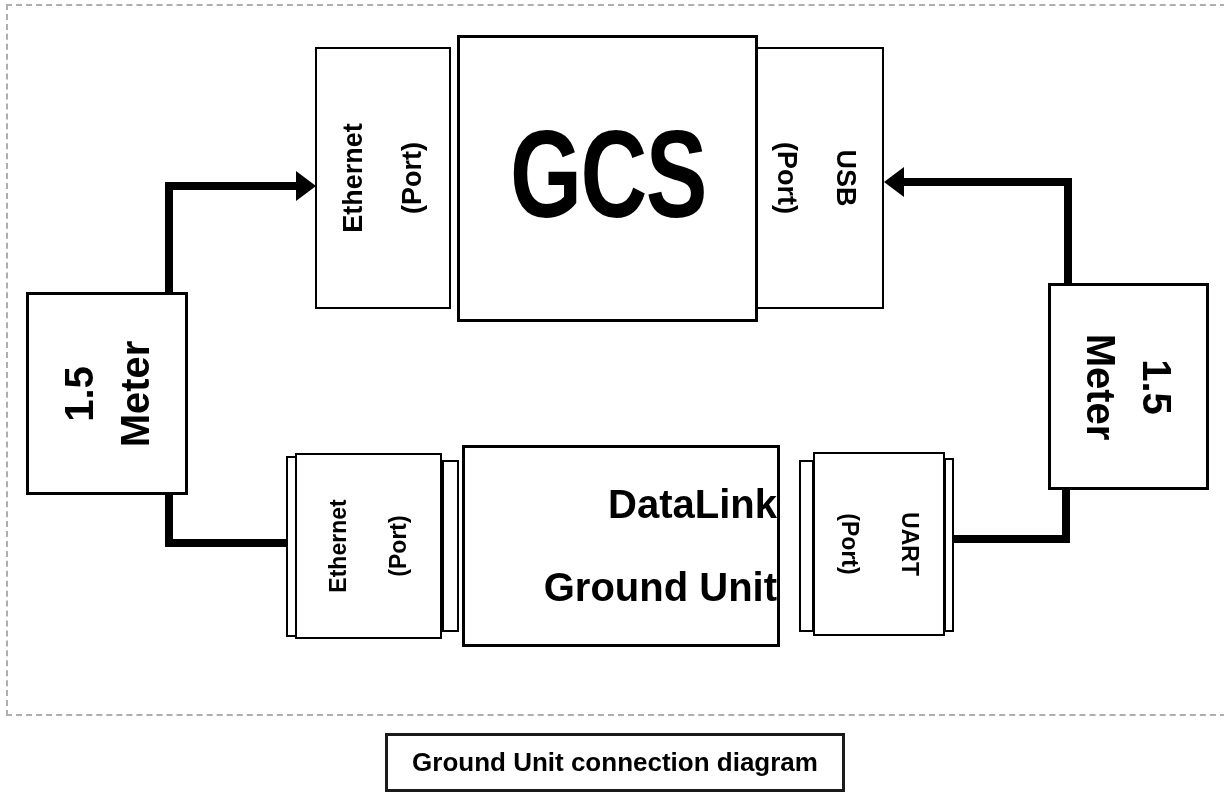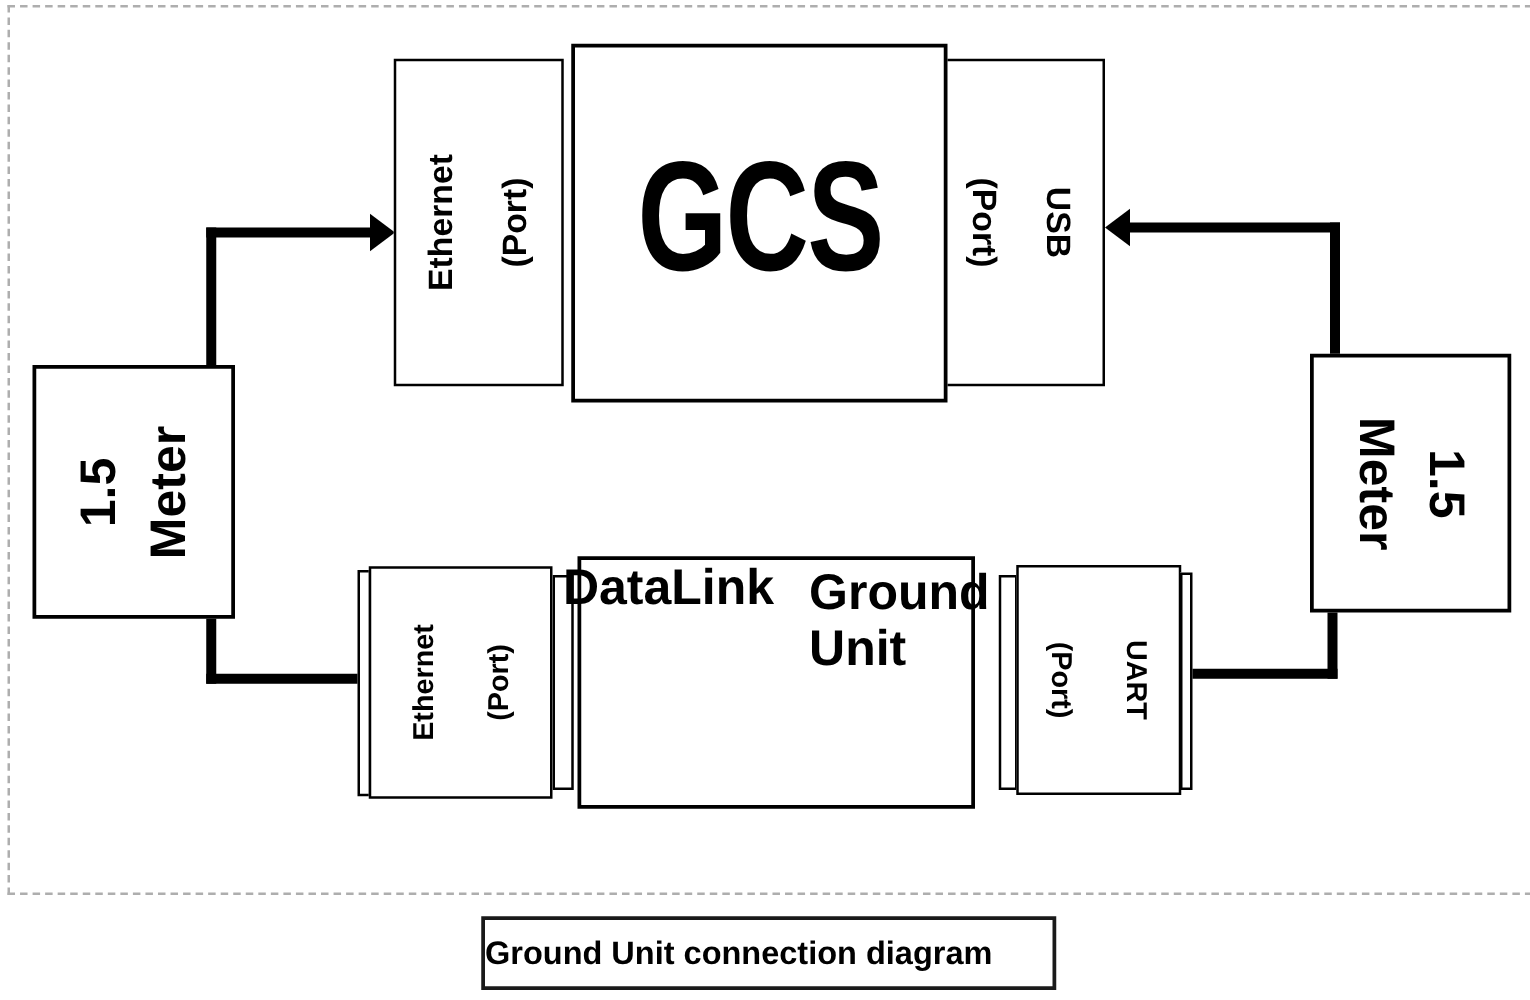--- a/index.html
+++ b/index.html
@@ -32,29 +32,29 @@
   .port-label{font-size:27px;line-height:2.2;}
   .port-label-sm{font-size:23px;line-height:2.6;}
   .meter-label{font-size:40px;line-height:1.4;}
   .gcs-title{
     position:absolute;left:50%;top:50%;
     transform:translate(-50%,-54%) scaleX(0.74);
     font-size:125px;font-weight:bold;letter-spacing:-2px;white-space:nowrap;
   }
   .dl-title{
     position:absolute;left:0;right:0;top:0;bottom:0;
-    display:flex;flex-direction:row;align-items:flex-start;justify-content:center;
+    display:flex;flex-direction:column;align-items:flex-end;justify-content:center;
     font-weight:bold;font-size:40px;gap:28px;
   }
   .dl-title .line1{margin-bottom:6px;}
   .dl-title .line2{margin-top:4px;}
   .caption-box{
     position:absolute;left:385px;top:733px;width:460px;height:59px;
     border:3px solid #1a1a1a;box-sizing:border-box;background:#fff;
-    display:flex;align-items:center;justify-content:flex-start;
+    display:flex;align-items:center;justify-content:center;
     font-weight:bold;font-size:26px;
   }
 </style>
 </head>
 <body>
 
 <div id="canvas">
 
   <div class="dashed"></div>
 

